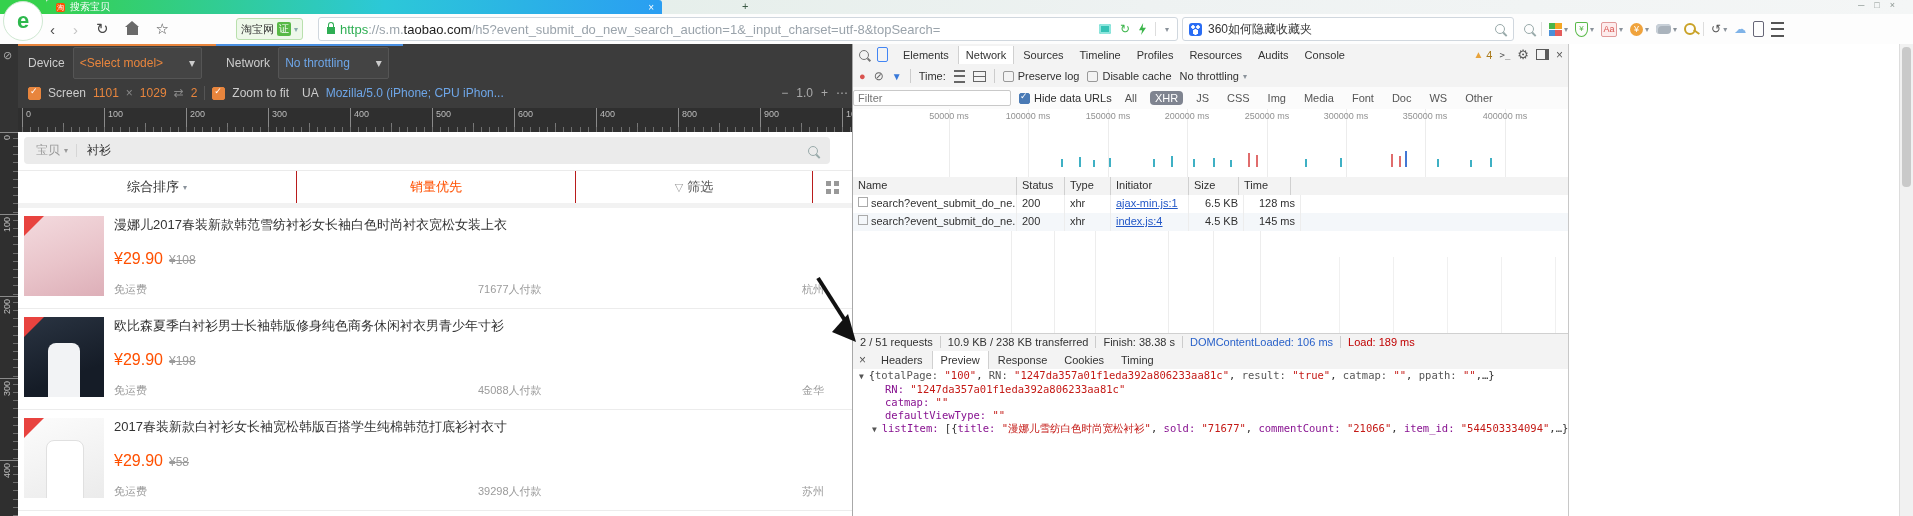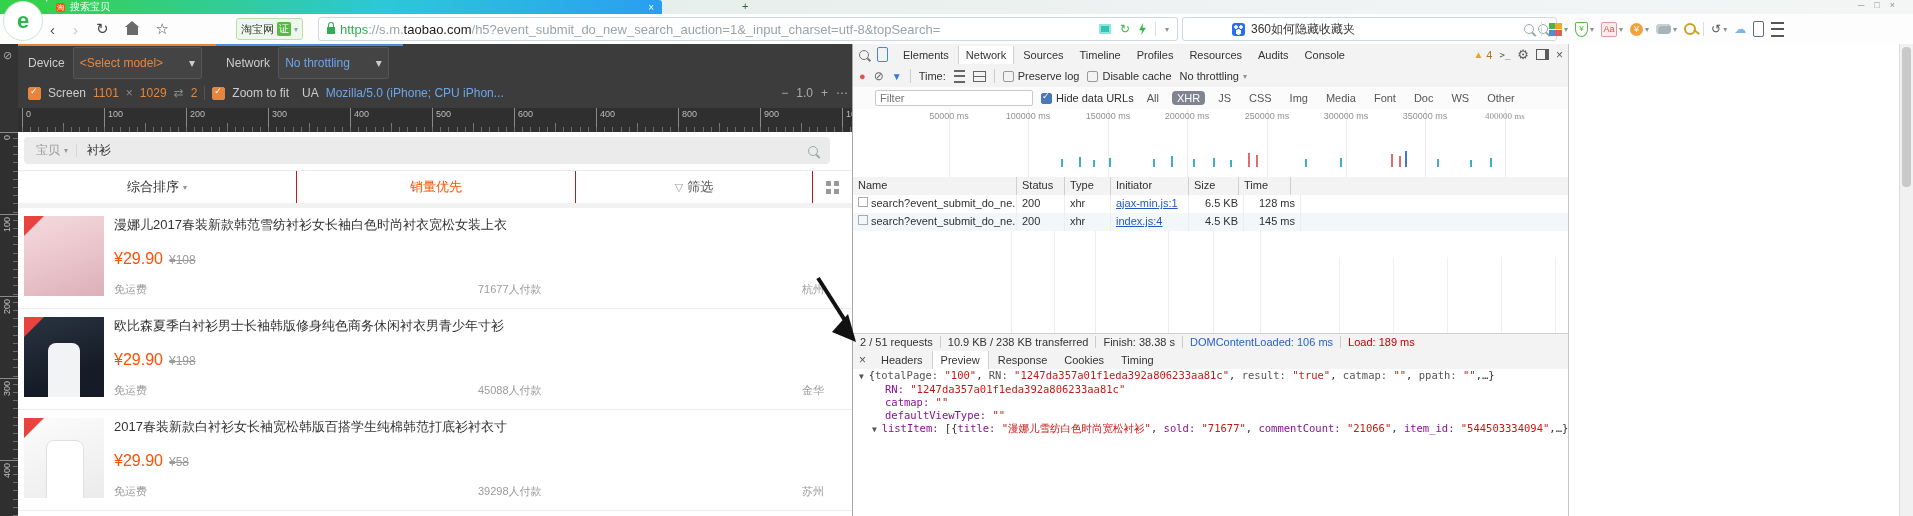--- a/index.html
+++ b/index.html
@@ -29,21 +29,21 @@
   .u-prot{color:#2fae54;}
   .u-dim{color:#9aa3ab;}
   .u-host{color:#1c1c1c;}
   .u-path{color:#9aa3ab;white-space:nowrap;overflow:hidden;max-width:560px;display:inline-block;vertical-align:bottom;}
   .urlicons{margin-left:auto;display:flex;align-items:center;gap:9px;padding-right:8px;}
   .i-shot{width:12px;height:10px;background:#35c3b5;border-radius:2px;box-shadow:inset 0 0 0 2px #8fe6dd;}
   .i-re{color:#3bb54a;font-size:12px;}
   .i-bolt{width:7px;height:12px;background:#3bb54a;clip-path:polygon(60% 0,0 60%,45% 60%,30% 100%,100% 40%,52% 40%);}
   .vsep{width:1px;height:14px;background:#ddd;}
   .car{color:#8a929a;font-size:8px;}
-  .sbox{position:absolute;left:1182px;top:3px;width:330px;height:22px;border:1px solid #d0d7de;border-radius:3px;background:#fff;display:flex;align-items:center;font-size:12px;color:#333;gap:6px;padding-left:43px;}
+  .sbox{position:absolute;left:1182px;top:3px;width:330px;height:22px;border:1px solid #d0d7de;border-radius:3px;background:#fff;display:flex;align-items:center;font-size:12px;color:#333;gap:6px;}
   .paw{width:13px;height:13px;border-radius:3px;margin-left:6px;background:#2a6df4;background-image:radial-gradient(circle 1.5px at 4px 4px,#fff 1.5px,transparent 2px),radial-gradient(circle 1.5px at 9px 4px,#fff 1.5px,transparent 2px),radial-gradient(circle 2.5px at 6.5px 9px,#fff 2.5px,transparent 3px);}
   .mag{width:8px;height:8px;border:1.5px solid #9aa;border-radius:50%;position:relative;display:inline-block;}
   .mag::after{content:"";position:absolute;width:1.5px;height:5px;background:#9aa;left:8px;top:7px;transform:rotate(-45deg);}
   .sbox .mag{margin-left:auto;margin-right:8px;}
   .tools{position:absolute;left:1524px;top:0;height:30px;display:flex;align-items:center;gap:7px;font-size:12px;color:#555;}
   .tool{display:flex;align-items:center;gap:2px;}
   .i-ext{width:13px;height:13px;background:linear-gradient(90deg,#4ab54a 50%,#f5a623 50%) 0 0/13px 6px no-repeat,linear-gradient(90deg,#4a90d9 50%,#e45c5c 50%) 0 7px/13px 6px no-repeat;}
   .i-shield{width:11px;height:13px;border:1.5px solid #58b947;border-radius:2px 2px 50% 50%;color:#58b947;font-size:8px;text-align:center;line-height:11px;}
   .i-aa{width:14px;height:13px;border:1px solid #e09a9a;background:#fdecec;color:#d9534f;font-size:9px;text-align:center;line-height:13px;border-radius:2px;}
   .i-coin{width:13px;height:13px;border-radius:50%;background:#f0a33c;color:#fff;font-size:9px;text-align:center;line-height:13px;}
@@ -129,21 +129,21 @@
   .netbar{position:absolute;left:0;top:21px;width:100%;height:22px;gap:8px;padding-left:6px;}
   .rec{color:#d9534f;font-size:11px;}
   .clr{color:#666;font-size:12px;}
   .fun{color:#3879d9;font-size:10px;}
   .i-lines{width:11px;height:9px;border-top:2px solid #666;border-bottom:2px solid #666;background:linear-gradient(#666,#666) center/11px 2px no-repeat;}
   .i-two{width:11px;height:9px;border:1px solid #666;background:linear-gradient(#666,#666) center/11px 1px no-repeat;}
   .cbd{width:9px;height:9px;border:1px solid #999;border-radius:2px;display:inline-block;flex:none;}
   .cbd.on{background:#4a7ab5;border-color:#4a7ab5;position:relative;}
   .cbd.on::after{content:"✓";position:absolute;left:0px;top:-3px;color:#fff;font-size:9px;}
   .grp{display:flex;align-items:center;gap:4px;}
-  .fbar{position:absolute;left:0;top:43px;width:100%;height:22px;background:#fbfbfb;border-bottom:1px solid #e0e0e0;display:flex;align-items:center;gap:8px;padding-left:22px;}
+  .fbar{position:absolute;left:0;top:43px;width:100%;height:22px;background:#fbfbfb;border-bottom:1px solid #e0e0e0;display:flex;align-items:center;gap:8px;padding-left:0;}
   .fin{width:148px;height:14px;border:1px solid #c9c9c9;border-radius:2px;font-size:11px;padding:0 4px;color:#333;font-family:"Liberation Sans",sans-serif;}
   .pill{padding:1px 5px;color:#555;}
   .pill.sel{background:#7f8490;color:#fff;border-radius:4px;}
   .ovw{position:absolute;left:0;top:65px;width:100%;height:68px;border-bottom:1px solid #d0d0d0;background:#fff;overflow:hidden;}
   .ovt{position:absolute;top:2px;transform:translateX(-50%);font-size:9px;color:#919191;white-space:nowrap;}
   .ovline{position:absolute;top:0;bottom:0;width:1px;background:#ececec;}
   .mark{position:absolute;width:2px;}
   .mk-t{background:#3fb0c4;}
   .mk-r{background:#e06c6c;}
   .mk-b{background:#4277d4;}
@@ -476,21 +476,21 @@
         <div class="ovt" style="left: 255px;">150000 ms</div>
         <div class="ovline" style="left: 334px;"></div>
         <div class="ovt" style="left: 334px;">200000 ms</div>
         <div class="ovline" style="left: 414px;"></div>
         <div class="ovt" style="left: 414px;">250000 ms</div>
         <div class="ovline" style="left: 493px;"></div>
         <div class="ovt" style="left: 493px;">300000 ms</div>
         <div class="ovline" style="left: 572px;"></div>
         <div class="ovt" style="left: 572px;">350000 ms</div>
         <div class="ovline" style="left: 652px;"></div>
-        <div class="ovt" style="left: 652px; font-family: Liberation Serif, serif;">400000 ms</div>
+        <div class="ovt" style="left: 652px;">400000 ms</div>
         <div class="mark mk-t" style="left: 208px; height: 8px; bottom: 10px;"></div>
         <div class="mark mk-t" style="left: 226px; height: 10px; bottom: 10px;"></div>
         <div class="mark mk-t" style="left: 240px; height: 7px; bottom: 10px;"></div>
         <div class="mark mk-t" style="left: 256px; height: 9px; bottom: 10px;"></div>
         <div class="mark mk-t" style="left: 300px; height: 8px; bottom: 10px;"></div>
         <div class="mark mk-t" style="left: 318px; height: 11px; bottom: 10px;"></div>
         <div class="mark mk-t" style="left: 340px; height: 8px; bottom: 10px;"></div>
         <div class="mark mk-t" style="left: 360px; height: 9px; bottom: 10px;"></div>
         <div class="mark mk-t" style="left: 377px; height: 7px; bottom: 10px;"></div>
         <div class="mark mk-r" style="left: 395px; height: 14px; bottom: 10px;"></div>

